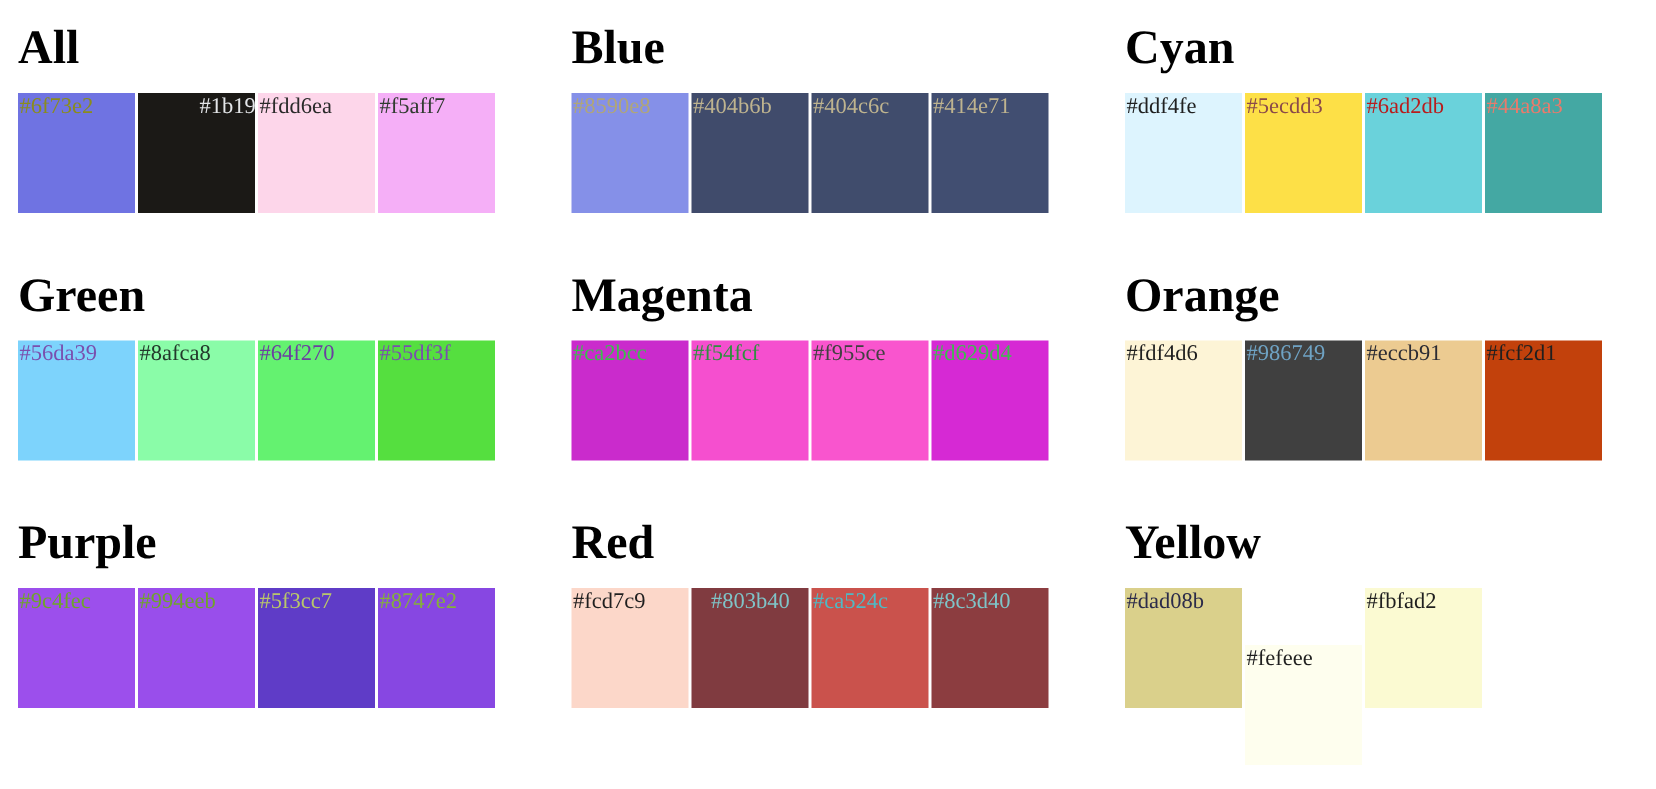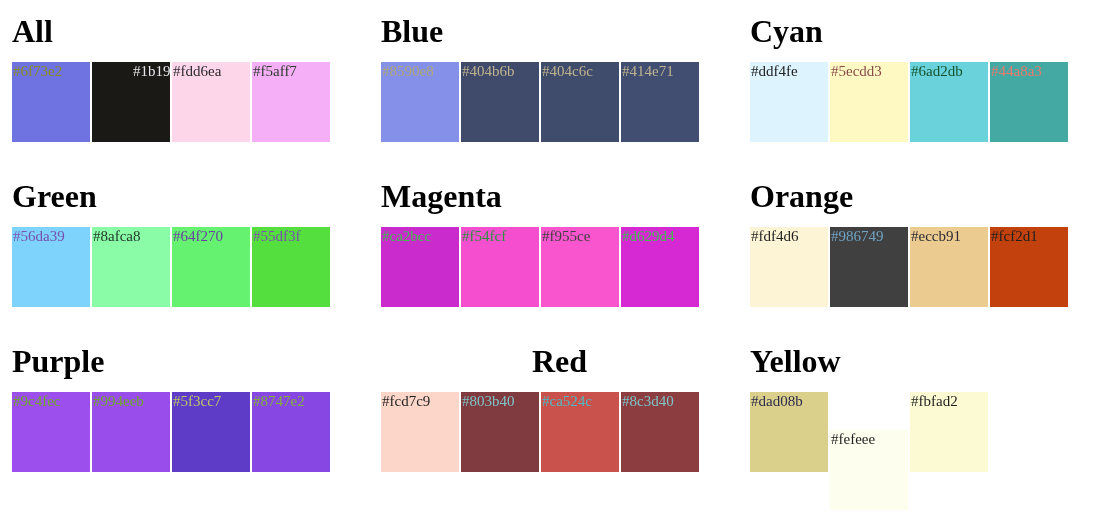--- a/index.html
+++ b/index.html
@@ -95,25 +95,25 @@
           <span class="swatch-label" style="color: rgb(191, 180, 143);">#414e71</span>
         </div>
       </div>
     </div>
     <div class="group">
       <div class="group-title" style="color: rgb(0, 0, 0);">Cyan</div>
       <div class="swatch-row">
         <div class="swatch" style="background-color: rgb(221, 244, 254);">
           <span class="swatch-label" style="color: rgb(32, 32, 32);">#ddf4fe</span>
         </div>
-        <div class="swatch" style="background-color: #fef9c3;">
+        <div class="swatch" style="background-color: #fde047;">
           <span class="swatch-label" style="color: rgb(138, 74, 74);">#5ecdd3</span>
         </div>
         <div class="swatch" style="background-color: rgb(106, 210, 219);">
-          <span class="swatch-label" style="color: #14532d;">#6ad2db</span>
+          <span class="swatch-label" style="color: #b91c1c;">#6ad2db</span>
         </div>
         <div class="swatch" style="background-color: rgb(68, 168, 163);">
           <span class="swatch-label" style="color: rgb(233, 123, 108);">#44a8a3</span>
         </div>
       </div>
     </div>
     <div class="group">
       <div class="group-title" style="color: rgb(0, 0, 0);">Green</div>
       <div class="swatch-row">
         <div class="swatch" style="background-color: #7dd3fc;">
@@ -175,26 +175,26 @@
         </div>
         <div class="swatch" style="background-color: rgb(95, 60, 199);">
           <span class="swatch-label" style="color: rgb(185, 199, 106);">#5f3cc7</span>
         </div>
         <div class="swatch" style="background-color: rgb(135, 71, 226);">
           <span class="swatch-label" style="color: rgb(133, 176, 58);">#8747e2</span>
         </div>
       </div>
     </div>
     <div class="group">
-      <div class="group-title" style="color: rgb(0, 0, 0); text-align: center;">Red</div>
+      <div class="group-title" style="color: rgb(0, 0, 0);">Red</div>
       <div class="swatch-row">
         <div class="swatch" style="background-color: rgb(252, 215, 201);">
           <span class="swatch-label" style="color: rgb(31, 31, 31);">#fcd7c9</span>
         </div>
-        <div class="swatch" style="background-color: rgb(128, 59, 64);">
+        <div class="swatch" style="background-color: rgb(128, 59, 64); padding-left: 12px;">
           <span class="swatch-label" style="color: rgb(127, 196, 200);">#803b40</span>
         </div>
         <div class="swatch" style="background-color: rgb(202, 82, 76);">
           <span class="swatch-label" style="color: rgb(79, 185, 196);">#ca524c</span>
         </div>
         <div class="swatch" style="background-color: rgb(140, 61, 64);">
           <span class="swatch-label" style="color: rgb(127, 196, 200);">#8c3d40</span>
         </div>
       </div>
     </div>

